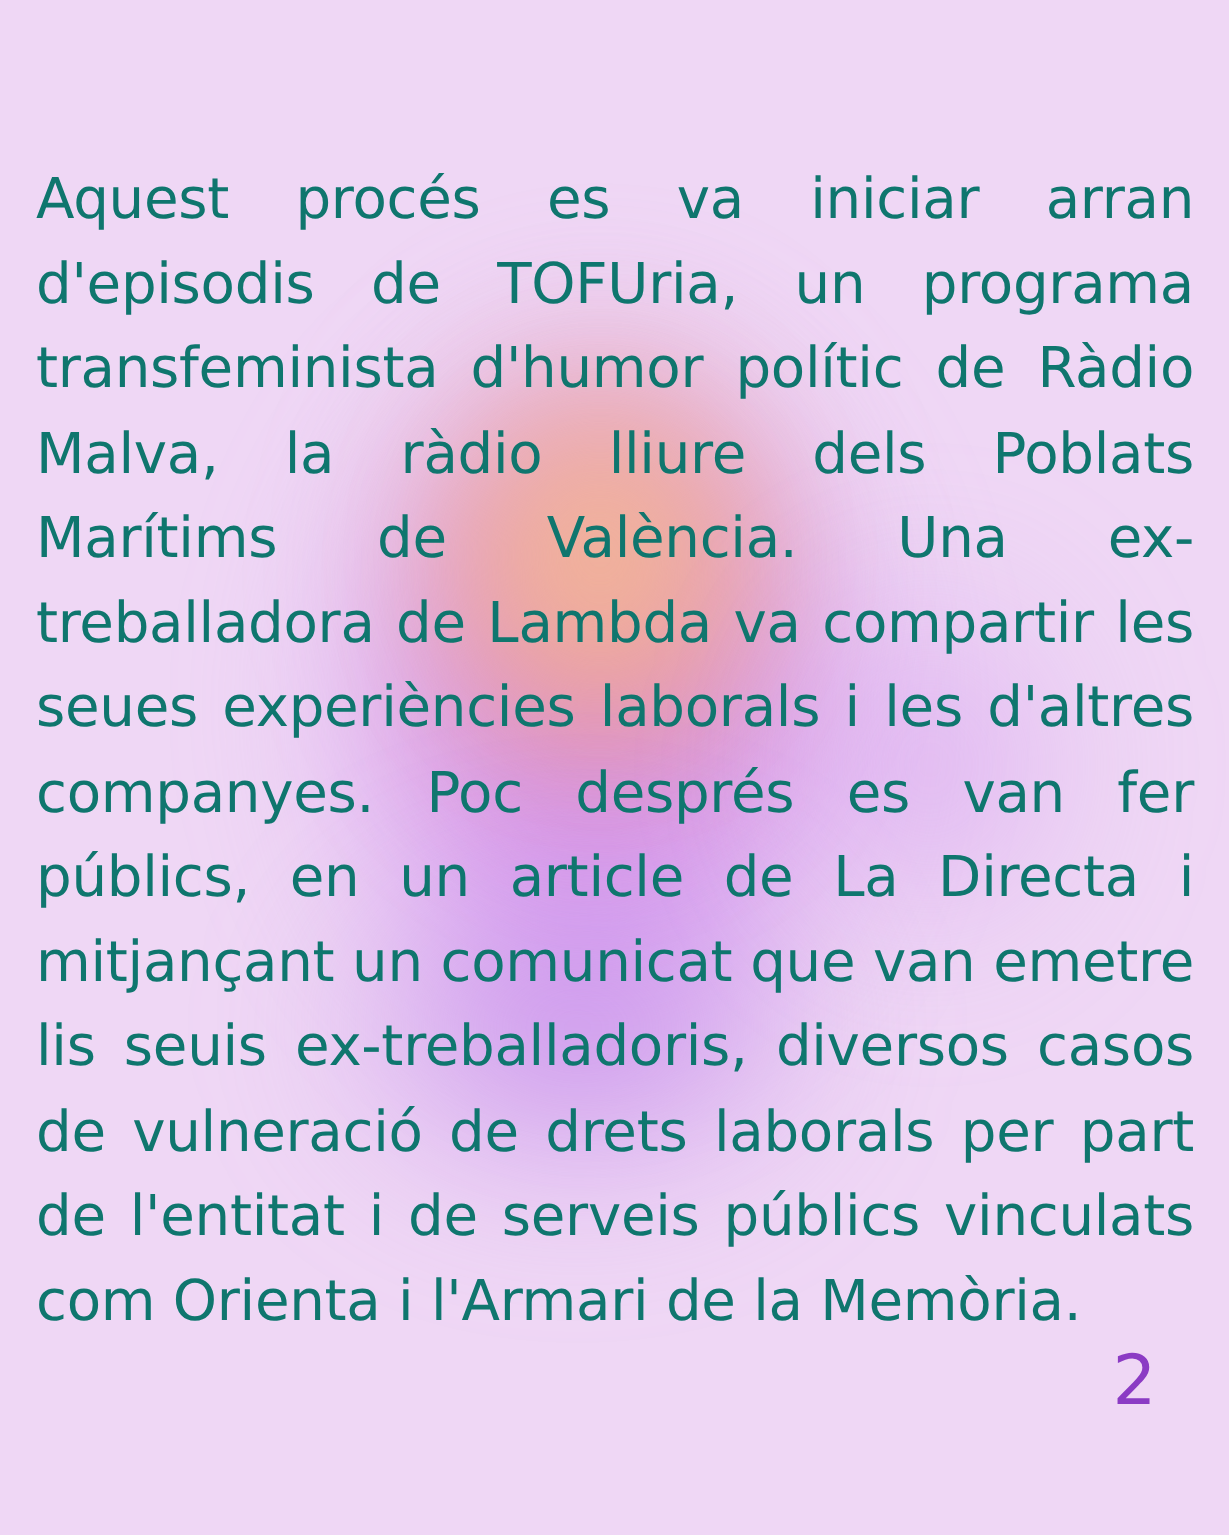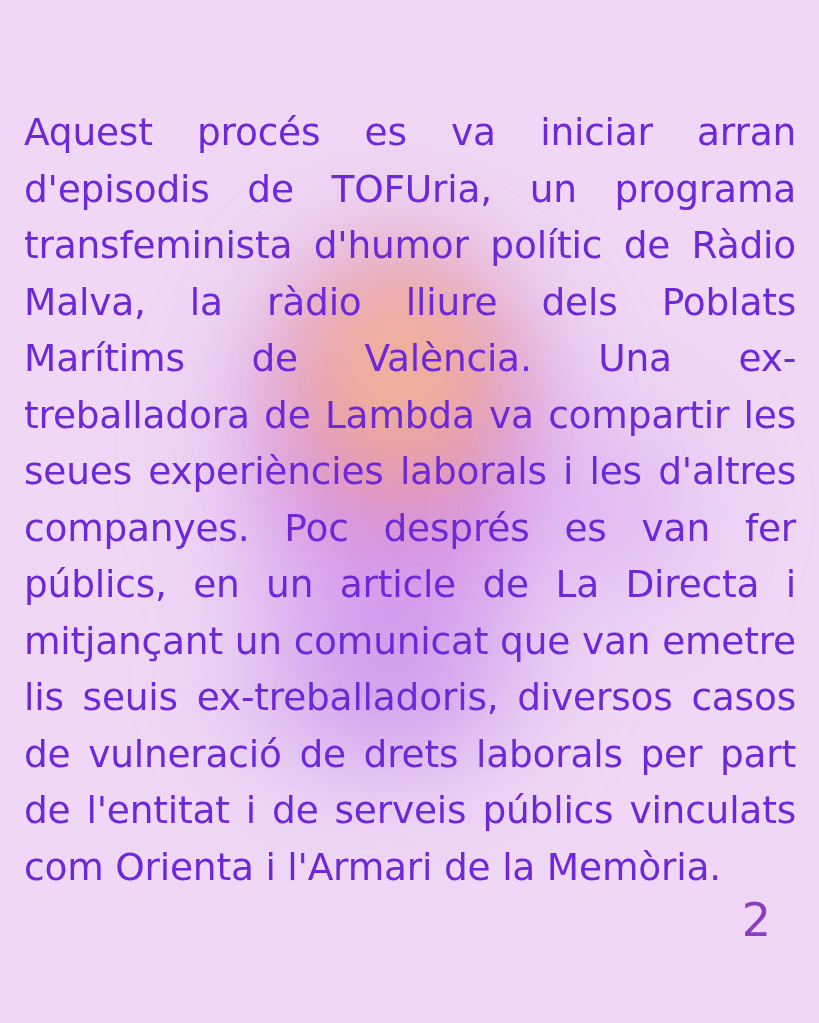--- a/index.html
+++ b/index.html
@@ -105,21 +105,21 @@
   .body-text {
     position: absolute;
     left: 24px;
     top: 104px;
     width: 772px;
     margin: 0;
     font-family: "DejaVu Sans", sans-serif;
     font-size: 37.5px;
     line-height: 56.5px;
     letter-spacing: -0.2px;
-    color: #6d28d9;
+    color: #0f766e;
     text-align: justify;
     text-justify: inter-word;
     font-weight: 400;
   }
 
   .page-number {
     position: absolute;
     right: 48px;
     top: 897px;
     font-family: "DejaVu Sans", sans-serif;

